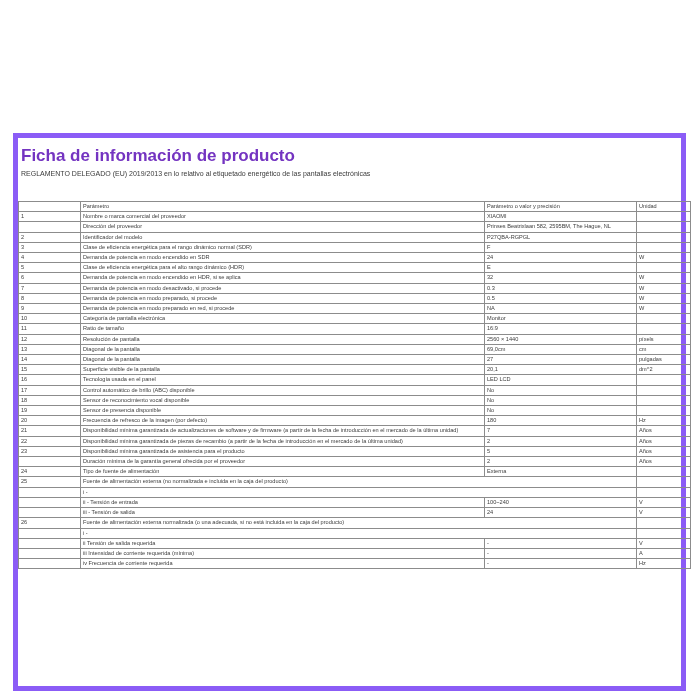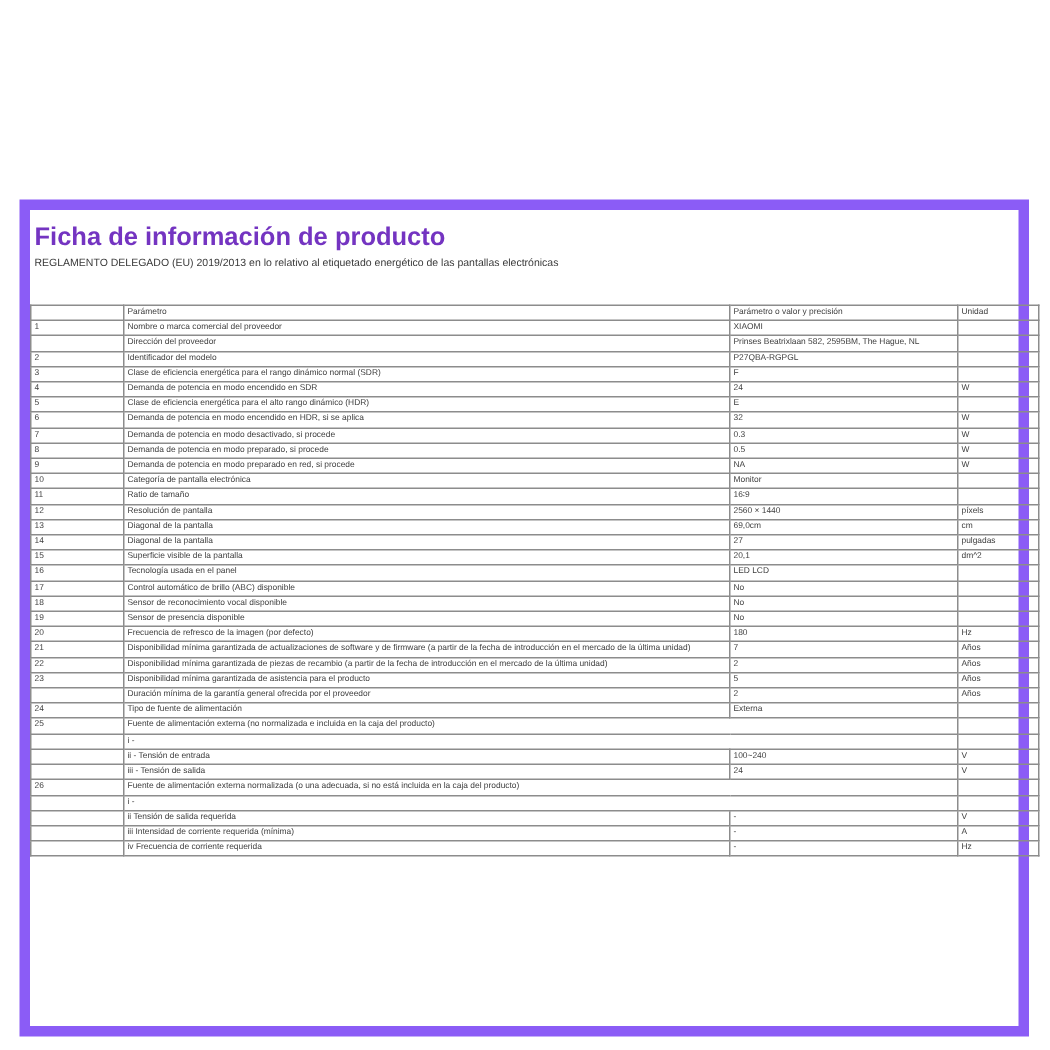--- a/index.html
+++ b/index.html
@@ -7,21 +7,21 @@
     width:700px; height:700px;
     background:#ffffff;
     font-family:"Liberation Sans", sans-serif;
     position:relative;
     overflow:hidden;
   }
   .sheet {
     position:absolute;
     left:13px; top:133px;
     width:673px; height:558px;
-    border:7px solid #8b5cf6;
+    border:5px solid #8b5cf6;
     background:#ffffff;
     box-sizing:border-box;
   }
   .title {
     color:#7434c1;
     font-weight:bold;
     font-size:17px;
     line-height:20px;
     margin:8px 0 0 3px;
   }

